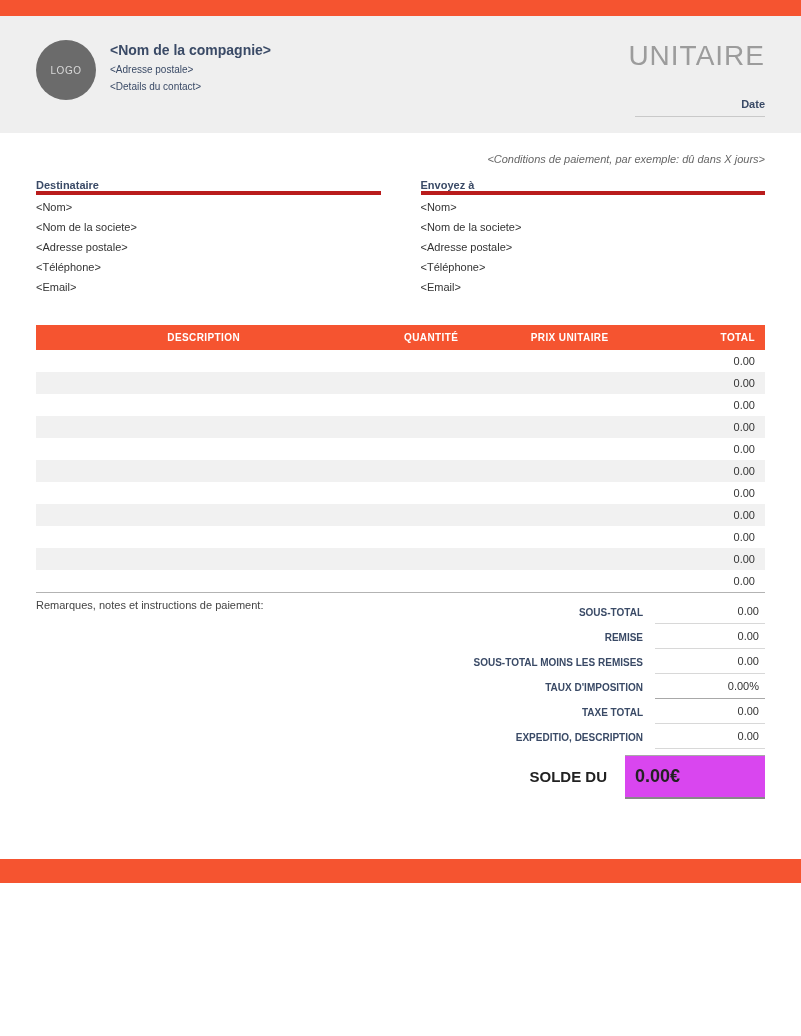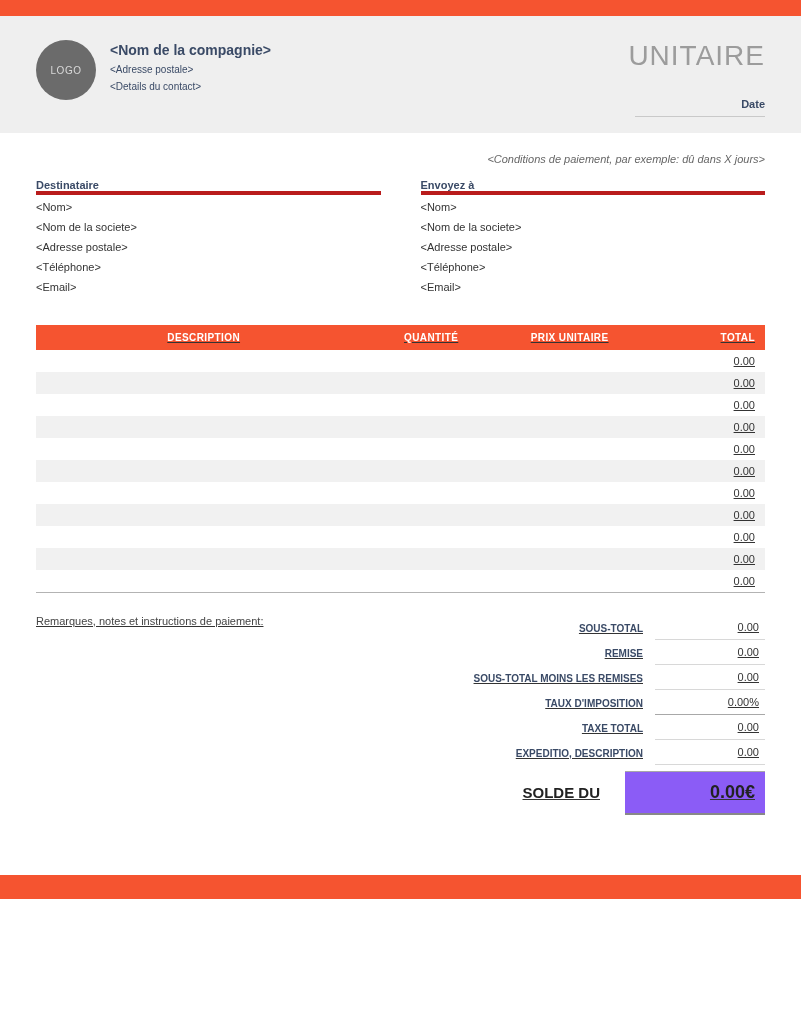--- a/index.html
+++ b/index.html
@@ -35,53 +35,53 @@
   }
   .body-block { padding: 20px 36px 60px 36px; }
   .payment-terms { text-align: right; font-style: italic; color: #666; font-size: 11px; margin-bottom: 14px; }
   .two-col { display: flex; gap: 40px; }
   .col { flex: 1; }
   .section-title {
     font-size: 11px; font-weight: bold; color: #3a4a66;
     border-bottom: 4px solid #b91c1c; margin-bottom: 2px;
   }
   .field-line { font-size: 11px; color: #333; padding: 4px 0; }
-  .items-table { width: 100%; border-collapse: collapse; margin-top: 28px; text-decoration: underline; }
+  .items-table { width: 100%; border-collapse: collapse; margin-top: 28px; }
   .items-table thead th {
     background: #f55430; color: #fff; font-size: 10px; font-weight: bold;
     padding: 7px 10px; text-align: center; letter-spacing: 0.4px;
   }
   .items-table thead th:first-child { text-align: center; width: 46%; }
   .items-table thead th:last-child { text-align: right; width: 16%; }
   .items-table tbody td {
     font-size: 11px; padding: 4px 10px; height: 22px;
     border-right: none;
     text-align: right;
   }
   .items-table tbody td:first-child { text-align: left; }
   .items-table tbody tr:nth-child(even) td { background: #f1f1f1; }
   .items-table tbody tr:last-child td { border-bottom: 1px solid #b3b3b3; }
-  .below-table { display: flex; margin-top: 22px; gap: 36px; text-decoration: underline; }
+  .below-table { display: flex; margin-top: 6px; gap: 36px; }
   .remarks { flex: 1; font-size: 11px; color: #444; }
   .totals { width: 360px; }
   .total-row { display: flex; align-items: flex-end; }
   .total-label {
     flex: 1; text-align: right; font-size: 10px; font-weight: bold; color: #3a4a66;
     padding: 6px 12px 6px 0;
   }
   .total-value {
     width: 110px; text-align: right; font-size: 11px; color: #333;
     padding: 6px 6px; border-bottom: 1px solid #d8d8d8;
   }
   .tax-rate-border { border-bottom: 1px solid #a8a8a8; }
   .solde-row { display:flex; align-items:center; margin-top:6px; }
-  .solde-label { flex:1; text-align:right; font-size:15px; font-weight:bold; color:#222; padding-right:25px; }
+  .solde-label { flex:1; text-align:right; font-size:15px; font-weight:bold; color:#222; padding-right:18px; }
   .solde-value {
-    width: 140px; text-align:right; font-size:18px; font-weight:bold; color:#222;
-    background:#8b5cf6; padding:10px 10px;
+    width: 140px; font-size:18px; font-weight:bold; color:#222;
+    background:#d946ef; padding:10px 10px;
     border-top:1px solid #a8a8a8; border-bottom:2px solid #888;
   }
 </style>
 </head>
 <body>
 
 <div class="top-bar"></div>
 
 <div class="header-block">
   <div class="header-row">

